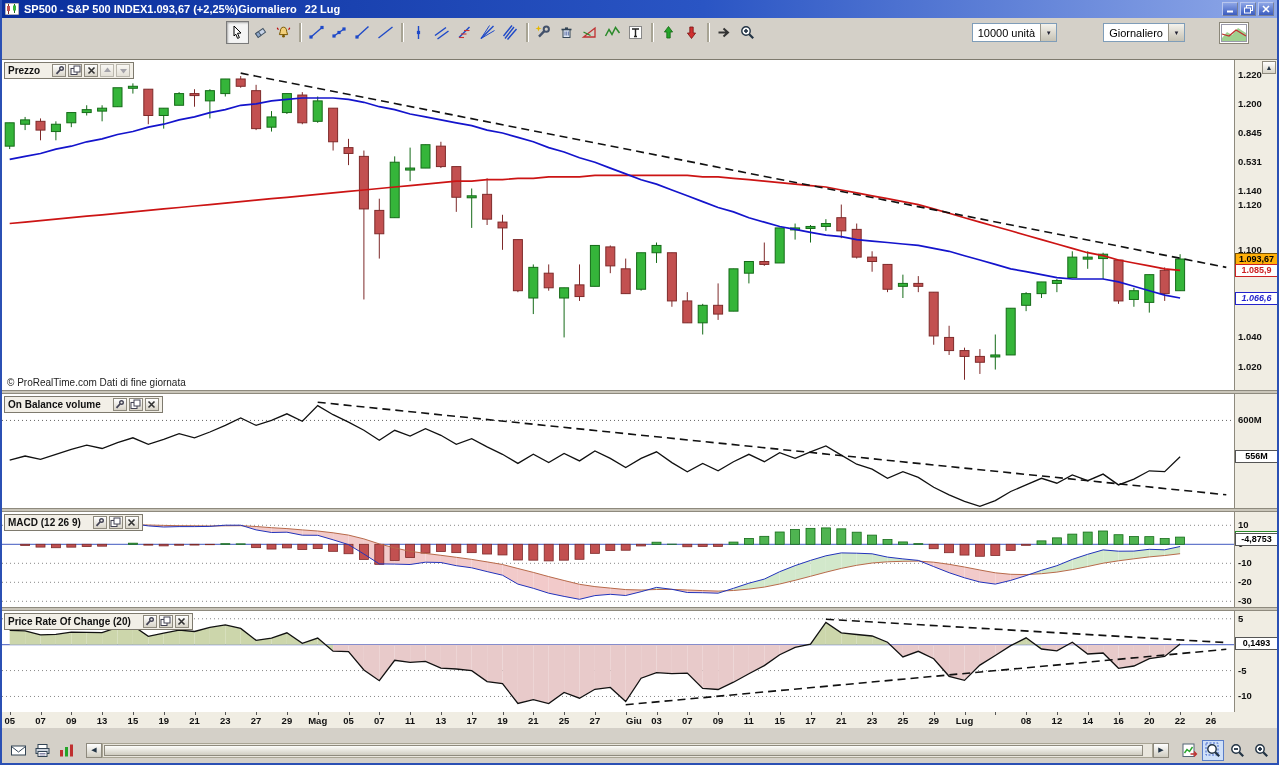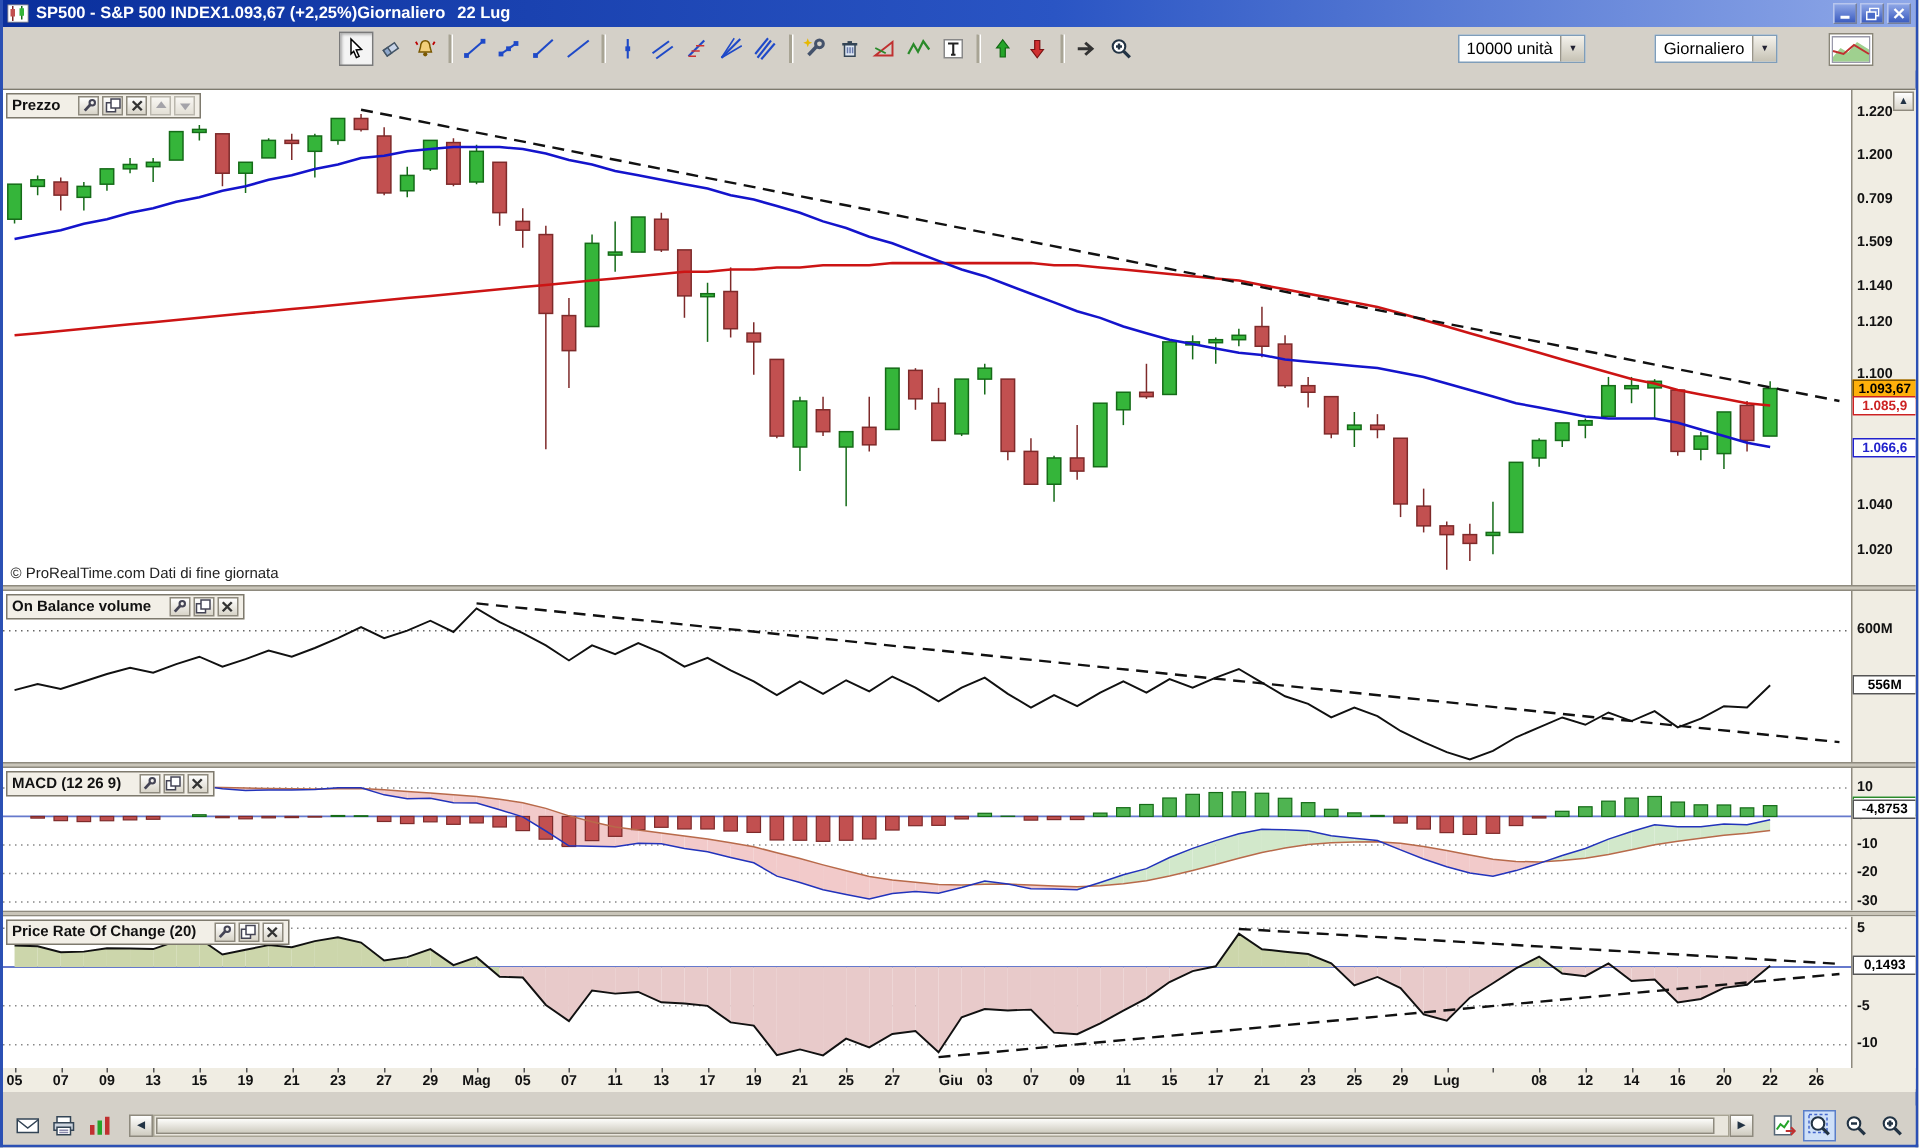--- a/index.html
+++ b/index.html
@@ -27,21 +27,21 @@
   .chartstyle{width:30px;height:22px;border:1px solid #8a8678;background:#fff;padding:0;display:flex;align-items:center;justify-content:center;margin:0 22px 0 34px;}
   
   .chartwrap{width:1275px;height:668px;flex:0 0 668px;margin-top:12px;background:#fff;border-top:1px solid #7e7a6e;border-bottom:1px solid #7e7a6e;position:relative;}
   .panel{position:relative;width:1275px;background:#fff;overflow:hidden;}
   .panel svg.plot{position:absolute;left:0;top:0;display:block;}
   .axis{position:absolute;right:0;top:0;width:43px;height:100%;background:#f0ede3;border-left:1px solid #8e8a7e;}
   .ytick{position:absolute;left:3px;font-size:9.5px;font-weight:bold;color:#111;line-height:12px;}
   .marker{position:absolute;left:0;width:43px;font-size:9px;font-weight:bold;text-align:center;border:1px solid #555;line-height:11px;height:13px;background:#fff;z-index:3;}
   .m-last{background:#ffb00a;border-color:#7a5200;color:#000;}
   .m-red{border-color:#cc2222;color:#cc2222;}
-  .m-blue{border-color:#2222cc;color:#2222cc;}
+  .m-blue{border-color:#2222cc;color:#2222cc;font-style:italic;}
   .m-green{border-color:#2a8a2a;color:#1d7a1d;}
   .axscroll{position:absolute;top:1px;right:1px;width:14px;height:13px;font-size:7px;line-height:7px;background:linear-gradient(#fff,#d8d4c8);border:1px solid #8e8a7e;padding:0;color:#234;}
   .splitter{height:4px;background:#c9c5b9;border-top:1px solid #8e8a7e;border-bottom:1px solid #8e8a7e;}
   .phdr{position:absolute;left:2px;top:2px;display:flex;align-items:center;gap:2px;background:#f2efe7;border:1px solid #7e7a6e;padding:1px 3px;height:17px;z-index:4;}
   .phlabel{font-size:10px;font-weight:bold;color:#111;padding-right:10px;white-space:nowrap;text-align:center;}
   .phbtn{width:14px;height:13px;border:1px solid #8e8a7e;background:linear-gradient(#fff,#d8d4c8);display:flex;align-items:center;justify-content:center;padding:0;}
   .phbtn.dim{opacity:.55;}
   .copyright{position:absolute;left:5px;bottom:2px;font-size:10px;color:#222;z-index:2;}
   .xaxis{position:relative;height:16px;background:#f0ede3;width:1275px;}
   .xtick{position:absolute;top:3px;width:24px;text-align:center;font-size:9.5px;font-weight:bold;color:#111;}
@@ -425,24 +425,24 @@
           </g>
           <line x1="238.7" y1="13.141592920353983" x2="1224.3000000000002" y2="207.34513274336283" stroke="#111" stroke-width="1.6" stroke-dasharray="8,5"></line>
         </svg>
       <div class="axis" id="axis-price">
         <button class="axscroll">▲</button>
         <div class="marker m-last" id="marker-last" style="top: 192.566px;">1.093,67</div>
         <div class="marker m-red" id="marker-redma" style="top: 203.912px;">1.085,9</div>
         <div class="marker m-blue" id="marker-bluema" style="top: 232.093px;">1.066,6</div>
       <div class="ytick" style="top: 8.60177px;">1.220</div>
           <div class="ytick" style="top: 37.8053px;">1.200</div>
-          <div class="ytick" style="top: 67.0088px;">0.709</div>
-          <div class="ytick" style="top: 96.2124px;">1.509</div>
+          <div class="ytick" style="top: 67.0088px;">0.845</div>
+          <div class="ytick" style="top: 96.2124px;">0.531</div>
           <div class="ytick" style="top: 125.416px;">1.140</div>
-          <div class="ytick" style="top: 149px;">1.120</div>
+          <div class="ytick" style="top: 139px;">1.120</div>
           <div class="ytick" style="top: 183.823px;">1.100</div>
           <div class="ytick" style="top: 271.434px;">1.040</div>
           <div class="ytick" style="top: 300.637px;">1.020</div>
         </div>
       <div class="phdr">
         <span class="phlabel">Prezzo</span>
         <button class="phbtn">
             <svg width="11" height="11">
               <circle cx="7.5" cy="3.5" r="1.8" fill="none" stroke="#445" stroke-width="1.4"></circle>
               <line x1="6" y1="5" x2="2.5" y2="8.8" stroke="#445" stroke-width="1.8"></line>

